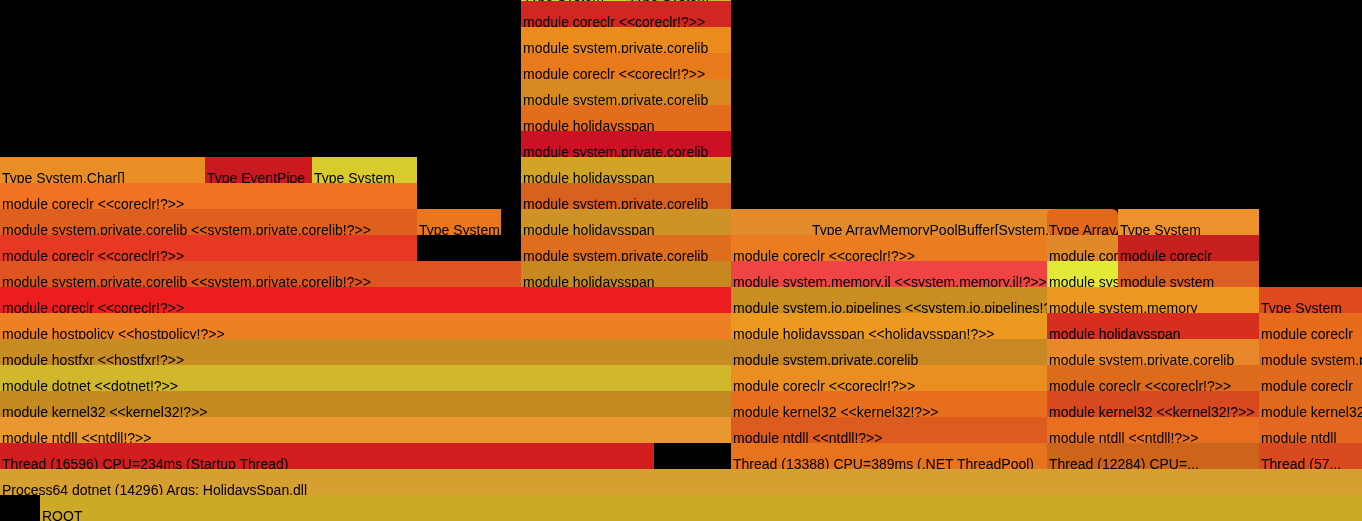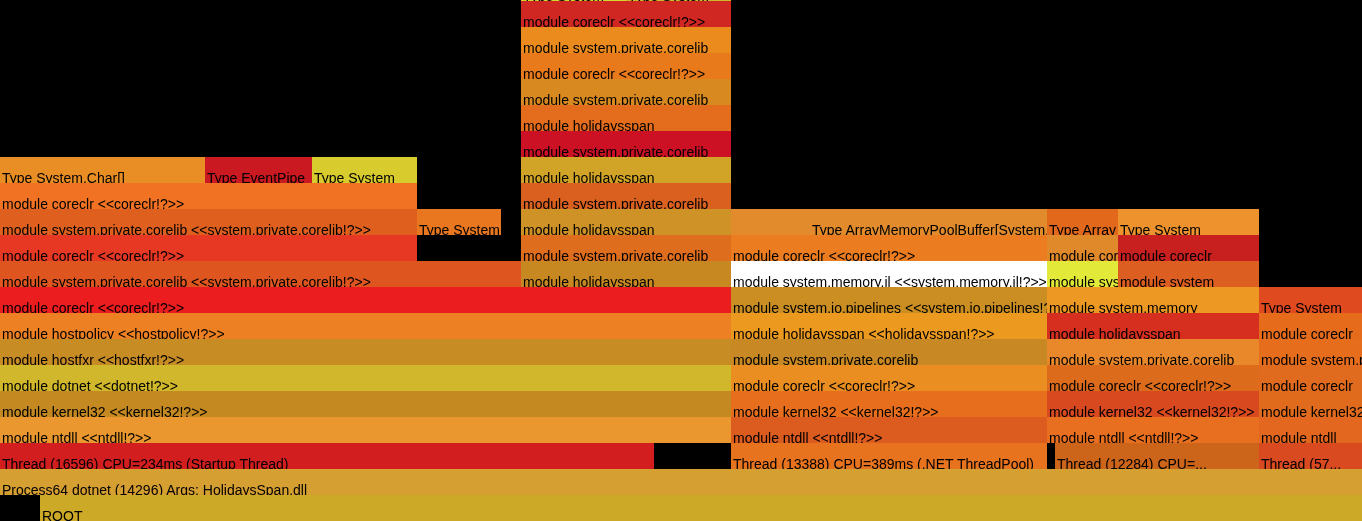--- a/index.html
+++ b/index.html
@@ -7,21 +7,21 @@
   .frame{position:absolute;height:26px;line-height:26px;white-space:nowrap;overflow:hidden;text-overflow:clip;box-sizing:border-box;padding:8px 2px}
 </style>
 </head>
 <body>
 
 <div class="stage" id="stage">
     <div class="frame" style="left: 0px; width: 1362px; top: 495px; background: rgb(205, 169, 40); margin-left: 40px;">ROOT</div>
     <div class="frame" style="left: 0px; width: 1362px; top: 469px; background: rgb(214, 159, 49);">Process64 dotnet (14296) Args:  HolidaysSpan.dll</div>
     <div class="frame" style="left: 0px; width: 654px; top: 443px; background: rgb(211, 30, 31);">Thread (16596) CPU=234ms (Startup Thread)</div>
     <div class="frame" style="left: 731px; width: 316px; top: 443px; background: rgb(232, 115, 31);">Thread (13388) CPU=389ms (.NET ThreadPool)</div>
-    <div class="frame" style="left: 1047px; width: 240px; top: 443px; background: rgb(204, 100, 25); margin-left: 8px;">Thread (12284) CPU=...</div>
+    <div class="frame" style="left: 1047px; width: 240px; top: 443px; background: rgb(204, 100, 25);">Thread (12284) CPU=...</div>
     <div class="frame" style="left: 1259px; width: 103px; top: 443px; background: rgb(217, 74, 32);">Thread (57...</div>
     <div class="frame" style="left: 0px; width: 731px; top: 417px; background: rgb(233, 151, 46);">module ntdll &lt;&lt;ntdll!?&gt;&gt;</div>
     <div class="frame" style="left: 731px; width: 316px; top: 417px; background: rgb(220, 91, 31);">module ntdll &lt;&lt;ntdll!?&gt;&gt;</div>
     <div class="frame" style="left: 1047px; width: 212px; top: 417px; background: rgb(231, 111, 31);">module ntdll &lt;&lt;ntdll!?&gt;&gt;</div>
     <div class="frame" style="left: 1259px; width: 103px; top: 417px; background: rgb(227, 103, 30);">module ntdll</div>
     <div class="frame" style="left: 0px; width: 731px; top: 391px; background: rgb(197, 137, 33);">module kernel32 &lt;&lt;kernel32!?&gt;&gt;</div>
     <div class="frame" style="left: 731px; width: 316px; top: 391px; background: rgb(231, 110, 28);">module kernel32 &lt;&lt;kernel32!?&gt;&gt;</div>
     <div class="frame" style="left: 1047px; width: 212px; top: 391px; background: rgb(217, 73, 32);">module kernel32 &lt;&lt;kernel32!?&gt;&gt;</div>
     <div class="frame" style="left: 1259px; width: 103px; top: 391px; background: rgb(224, 107, 28);">module kernel32</div>
     <div class="frame" style="left: 0px; width: 731px; top: 365px; background: rgb(208, 183, 43);">module dotnet &lt;&lt;dotnet!?&gt;&gt;</div>
@@ -35,33 +35,33 @@
     <div class="frame" style="left: 731px; width: 316px; top: 313px; background: rgb(236, 153, 31);">module holidaysspan &lt;&lt;holidaysspan!?&gt;&gt;</div>
     <div class="frame" style="left: 0px; width: 731px; top: 313px; background: rgb(238, 128, 36);">module hostpolicy &lt;&lt;hostpolicy!?&gt;&gt;</div>
     <div class="frame" style="left: 1047px; width: 212px; top: 313px; background: rgb(214, 47, 31);">module holidaysspan</div>
     <div class="frame" style="left: 1259px; width: 103px; top: 313px; background: rgb(230, 108, 28);">module coreclr</div>
     <div class="frame" style="left: 0px; width: 731px; top: 287px; background: rgb(236, 29, 30);">module coreclr &lt;&lt;coreclr!?&gt;&gt;</div>
     <div class="frame" style="left: 731px; width: 316px; top: 287px; background: rgb(202, 142, 34);">module system.io.pipelines &lt;&lt;system.io.pipelines!?&gt;&gt;</div>
     <div class="frame" style="left: 1047px; width: 212px; top: 287px; background: rgb(236, 152, 34);">module system.memory</div>
     <div class="frame" style="left: 1259px; width: 103px; top: 287px; background: rgb(223, 74, 31);">Type System</div>
     <div class="frame" style="left: 0px; width: 521px; top: 261px; background: rgb(222, 85, 31);">module system.private.corelib &lt;&lt;system.private.corelib!?&gt;&gt;</div>
     <div class="frame" style="left: 521px; width: 210px; top: 261px; background: rgb(199, 136, 33);">module holidaysspan</div>
-    <div class="frame" style="left: 731px; width: 316px; top: 261px; background: #ffffff;">module system.memory.il &lt;&lt;system.memory.il!?&gt;&gt;</div>
+    <div class="frame" style="left: 731px; width: 316px; top: 261px; background: #ef4444;">module system.memory.il &lt;&lt;system.memory.il!?&gt;&gt;</div>
     <div class="frame" style="left: 1047px; width: 71px; top: 261px; background: rgb(226, 233, 56);">module system</div>
     <div class="frame" style="left: 1118px; width: 141px; top: 261px; background: rgb(221, 94, 33);">module system</div>
     <div class="frame" style="left: 0px; width: 417px; top: 235px; background: rgb(230, 56, 35);">module coreclr &lt;&lt;coreclr!?&gt;&gt;</div>
     <div class="frame" style="left: 521px; width: 210px; top: 235px; background: rgb(222, 109, 29);">module system.private.corelib</div>
     <div class="frame" style="left: 731px; width: 316px; top: 235px; background: rgb(235, 124, 31);">module coreclr &lt;&lt;coreclr!?&gt;&gt;</div>
     <div class="frame" style="left: 1047px; width: 71px; top: 235px; background: rgb(224, 137, 42);">module coreclr</div>
     <div class="frame" style="left: 1118px; width: 141px; top: 235px; background: rgb(199, 32, 31);">module coreclr</div>
     <div class="frame" style="left: 0px; width: 417px; top: 209px; background: rgb(222, 95, 30);">module system.private.corelib &lt;&lt;system.private.corelib!?&gt;&gt;</div>
     <div class="frame" style="left: 417px; width: 84px; top: 209px; background: rgb(232, 119, 31);">Type System...</div>
     <div class="frame" style="left: 521px; width: 210px; top: 209px; background: rgb(206, 146, 39);">module holidaysspan</div>
     <div class="frame" style="left: 731px; width: 352px; top: 209px; background: rgb(225, 139, 44); text-align: right;">Type ArrayMemoryPoolBuffer[System.Byte]</div>
-    <div class="frame" style="left: 1047px; width: 71px; top: 209px; background: rgb(226, 105, 27);">Type Array</div>
+    <div class="frame" style="left: 1047px; width: 71px; top: 209px; background: rgb(226, 105, 27); border-radius: 6px;">Type Array</div>
     <div class="frame" style="left: 1118px; width: 141px; top: 209px; background: rgb(237, 146, 44);">Type System</div>
     <div class="frame" style="left: 0px; width: 417px; top: 183px; background: rgb(240, 114, 34);">module coreclr &lt;&lt;coreclr!?&gt;&gt;</div>
     <div class="frame" style="left: 521px; width: 210px; top: 183px; background: rgb(218, 96, 31);">module system.private.corelib</div>
     <div class="frame" style="left: 0px; width: 205px; top: 157px; background: rgb(233, 142, 37);">Type System.Char[]</div>
     <div class="frame" style="left: 205px; width: 107px; top: 157px; background: rgb(203, 25, 33);">Type EventPipe</div>
     <div class="frame" style="left: 312px; width: 105px; top: 157px; background: rgb(215, 203, 45);">Type System</div>
     <div class="frame" style="left: 521px; width: 210px; top: 157px; background: rgb(209, 164, 39);">module holidaysspan</div>
     <div class="frame" style="left: 521px; width: 210px; top: 131px; background: rgb(204, 17, 36);">module system.private.corelib</div>
     <div class="frame" style="left: 521px; width: 210px; top: 105px; background: rgb(227, 108, 29);">module holidaysspan</div>
     <div class="frame" style="left: 521px; width: 210px; top: 79px; background: rgb(216, 137, 32);">module system.private.corelib</div>

